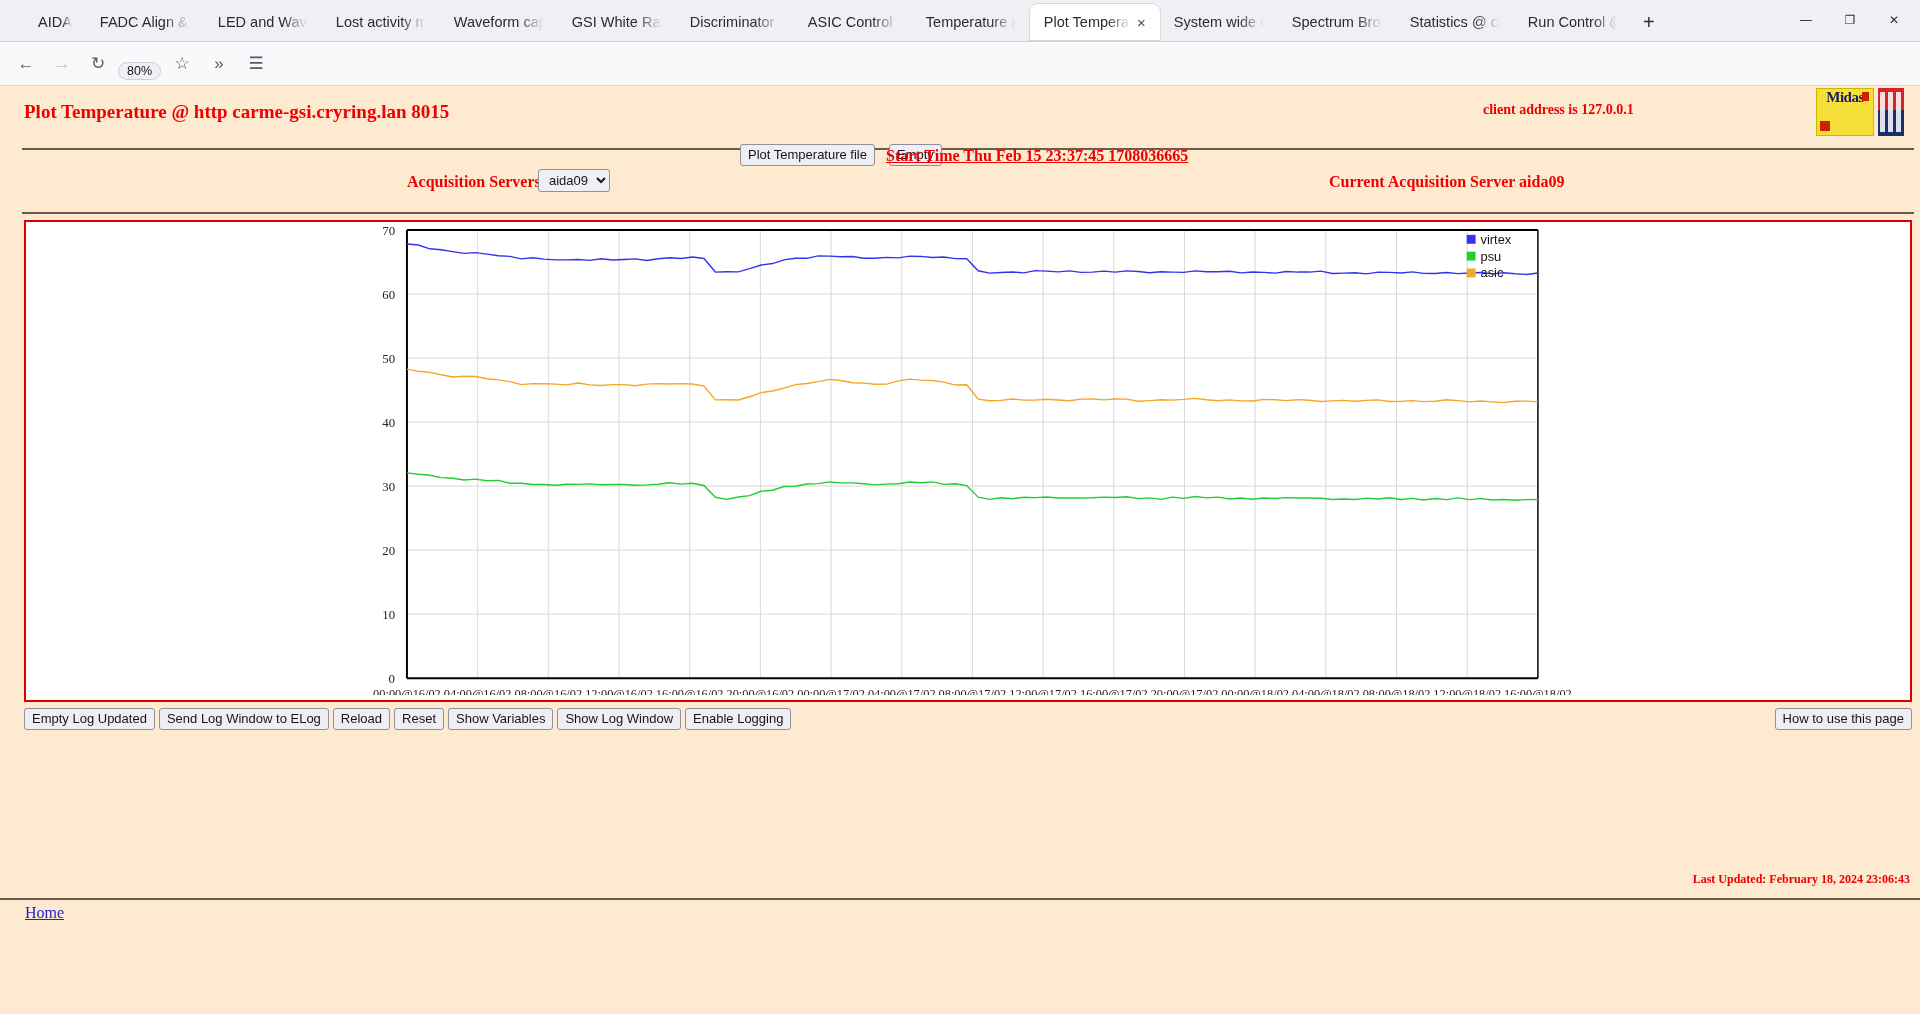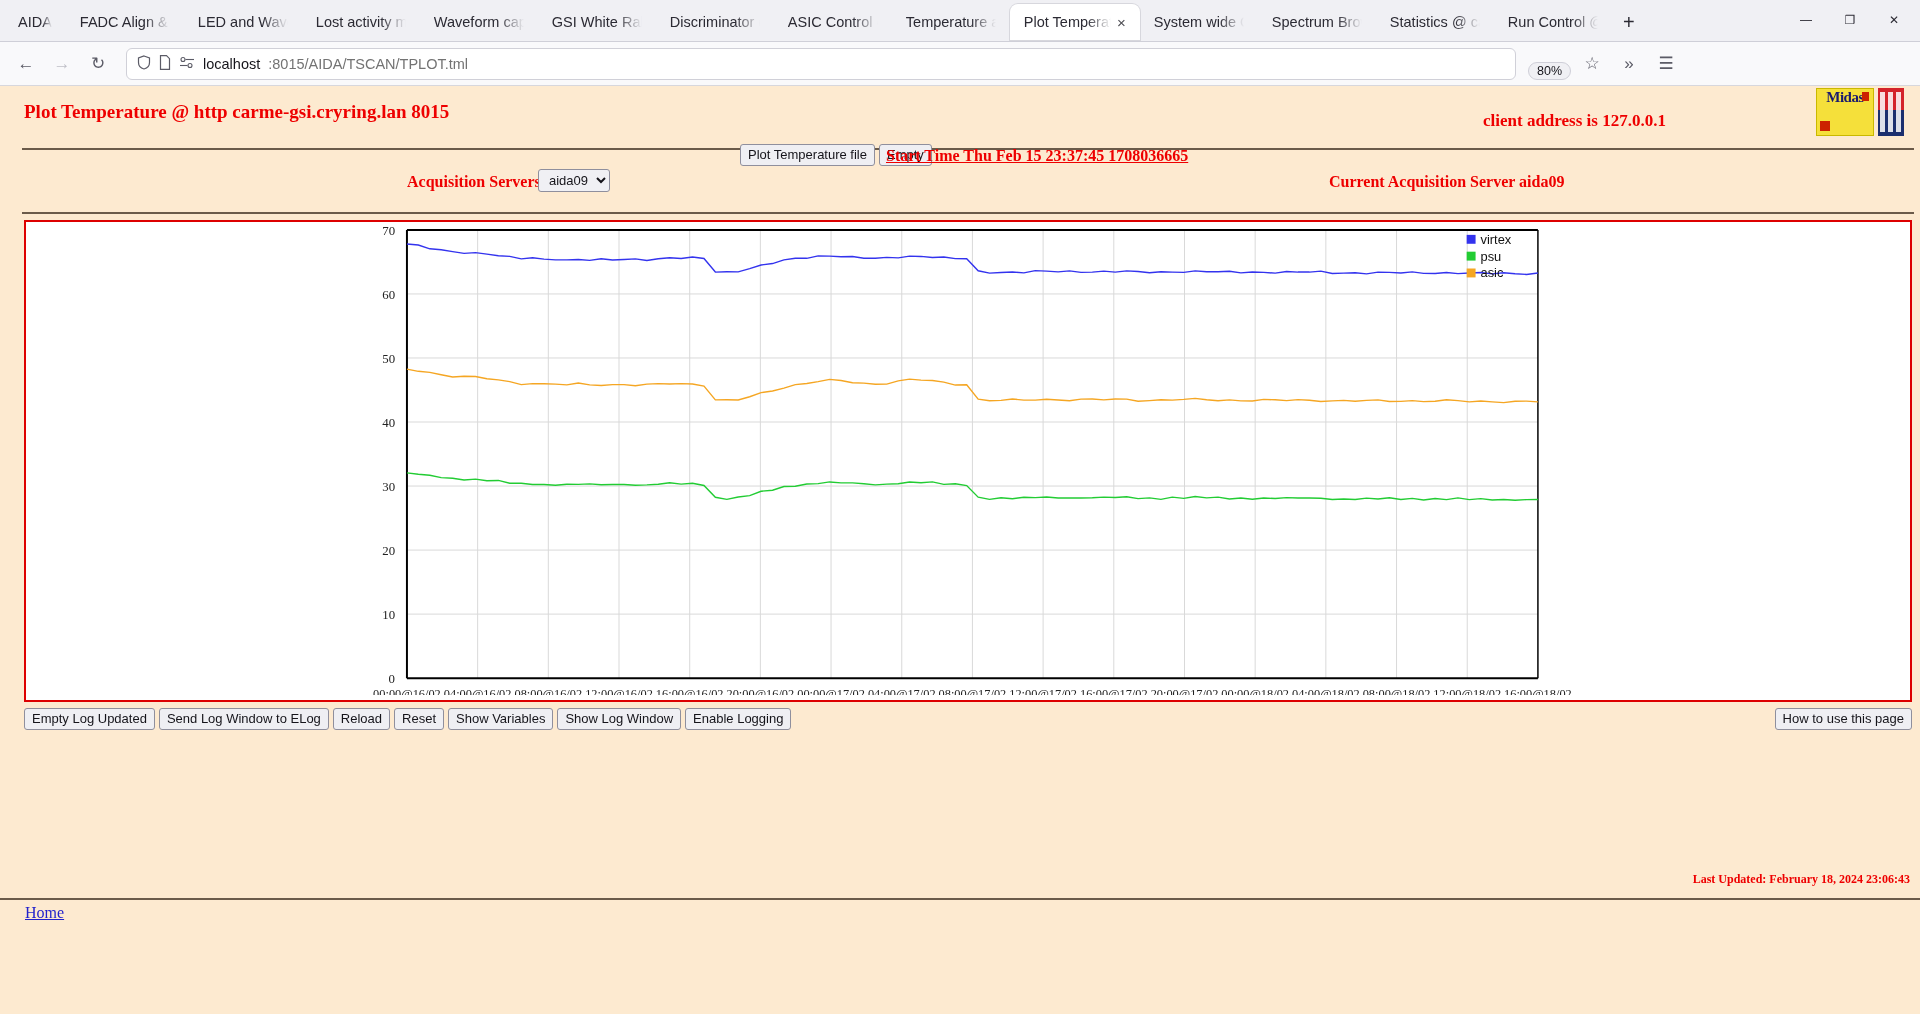--- a/index.html
+++ b/index.html
@@ -24,21 +24,21 @@
     padding:0 14px; font-size:14.5px; color:#2b2a33;
     max-width:118px; min-width:60px; overflow:hidden; white-space:nowrap;
     position:relative; margin-bottom:1px;
   }
   .tab .tab-label {
     overflow:hidden; text-overflow:clip; white-space:nowrap; display:block;
     -webkit-mask-image:linear-gradient(to right, #000 72%, rgba(0,0,0,0) 100%);
     mask-image:linear-gradient(to right, #000 72%, rgba(0,0,0,0) 100%);
     max-width:100%;
   }
-  .tab.first { max-width:80px; padding-left:18px; }
+  .tab.first { max-width:80px; padding-left:18px;margin-left:20px; }
   .tab.active {
     background:#ffffff; border-radius:8px 8px 0 0;
     box-shadow:0 0 0 1px #d7d7dd;
     max-width:130px;
   }
   .tab .closex {
     font-size:15px; color:#4c4c52; line-height:1; cursor:default; flex:0 0 auto;
   }
   .newtab {
     width:34px; height:34px; display:flex; align-items:center; justify-content:center;
@@ -71,21 +71,21 @@
   
   .page { flex:1; background:#fdead0; position:relative; overflow:hidden;padding-left:16px; }
 
   .hdr { position:relative; height:62px; }
   .hdr-title {
     position:absolute; left:8px; top:15px;
     font-family:"Liberation Serif", serif; font-weight:bold; font-size:19px; color:#ee0000;
   }
   .hdr-client {
     position:absolute; left:1467px; top:16px;
-    font-family:"Liberation Serif", serif; font-weight:bold; font-size:17px; color:#ee0000;margin-top:9px;
+    font-family:"Liberation Serif", serif; font-weight:bold; font-size:14px; color:#ee0000;
   }
   .logos { position:absolute; right:16px; top:2px; display:flex; gap:4px; }
   .logo-midas {
     width:58px; height:48px; background:#f5e03a; position:relative;
     border:1px solid #c9b800; display:flex; align-items:flex-start; justify-content:center;
   }
   .logo-midas .mtext {
     font-family:"Liberation Serif", serif; font-weight:bold; font-size:15px; color:#1a1a6e;
     letter-spacing:-0.5px;
   }
@@ -113,21 +113,21 @@
     position:absolute; left:522px; top:19px;
     font-family:"Liberation Sans", sans-serif; font-size:13px;
     background:#f0f0f4; border:1px solid #8f8f9d; border-radius:3px;
     padding:2px 4px 2px 6px; color:#15141a;
   }
   .btn {
     font-family:"Liberation Sans", sans-serif; font-size:13px;
     background:#efeff3; border:1px solid #8f8f9d; border-radius:3px;
     padding:2px 7px; color:#15141a; white-space:nowrap; line-height:16px;
   }
-  .ctr-top { position:absolute; left:724px; top:-6px; display:flex; gap:4px; align-items:center; }
+  .ctr-top { position:absolute; left:724px; top:-6px; display:flex; gap:14px; align-items:center; }
   .starttime {
     position:absolute; left:870px; top:-3px;
     font-family:"Liberation Serif", serif; font-weight:bold; font-size:16px; color:#ee0000;
     white-space:nowrap;
     text-decoration:underline;
   }
   .cur-server {
     position:absolute; left:1313px; top:23px;
     font-family:"Liberation Serif", serif; font-weight:bold; font-size:16px; color:#ee0000;
     white-space:nowrap;
@@ -214,42 +214,20 @@
       <div class="winbtn">❐</div>
       <div class="winbtn">✕</div>
     </div>
   </div>
 
   <div class="navbar">
     <div class="navicon">←</div>
     <div class="navicon dim">→</div>
     <div class="navicon">↻</div>
 
-    <div class="urlbar">
-      <span>
-        <svg width="14" height="15" viewBox="0 0 14 15">
-            <path d="M7 1 L12.5 3 V7.5 C12.5 10.8 10 13.2 7 14 C4 13.2 1.5 10.8 1.5 7.5 V3 Z" fill="none" stroke="#5b5b66" stroke-width="1.2"></path>
-          </svg>
-      </span>
-      <span>
-        <svg width="12" height="15" viewBox="0 0 12 15">
-            <path d="M1.5 0.7 H7.5 L10.5 3.7 V14.3 H1.5 Z" fill="none" stroke="#5b5b66" stroke-width="1.2"></path>
-          </svg>
-      </span>
-      <span>
-        <svg width="16" height="13" viewBox="0 0 16 13">
-          <circle cx="4" cy="3.5" r="2" fill="none" stroke="#5b5b66" stroke-width="1.1"></circle>
-          <line x1="6.5" y1="3.5" x2="15" y2="3.5" stroke="#5b5b66" stroke-width="1.1"></line>
-          <circle cx="11" cy="9.5" r="2" fill="none" stroke="#5b5b66" stroke-width="1.1"></circle>
-          <line x1="1" y1="9.5" x2="8.5" y2="9.5" stroke="#5b5b66" stroke-width="1.1"></line>
-        </svg>
-      </span>
-      <span>localhost</span>
-        <span class="u-dim">:8015/AIDA/TSCAN/TPLOT.tml</span>
-    </div>
 
     <div class="navright">
       <div class="zoomchip">80%</div>
       <div class="navicon">☆</div>
       <div class="navicon">»</div>
       <div class="navicon">☰</div>
     </div>
   </div>
 
   <div class="page">

